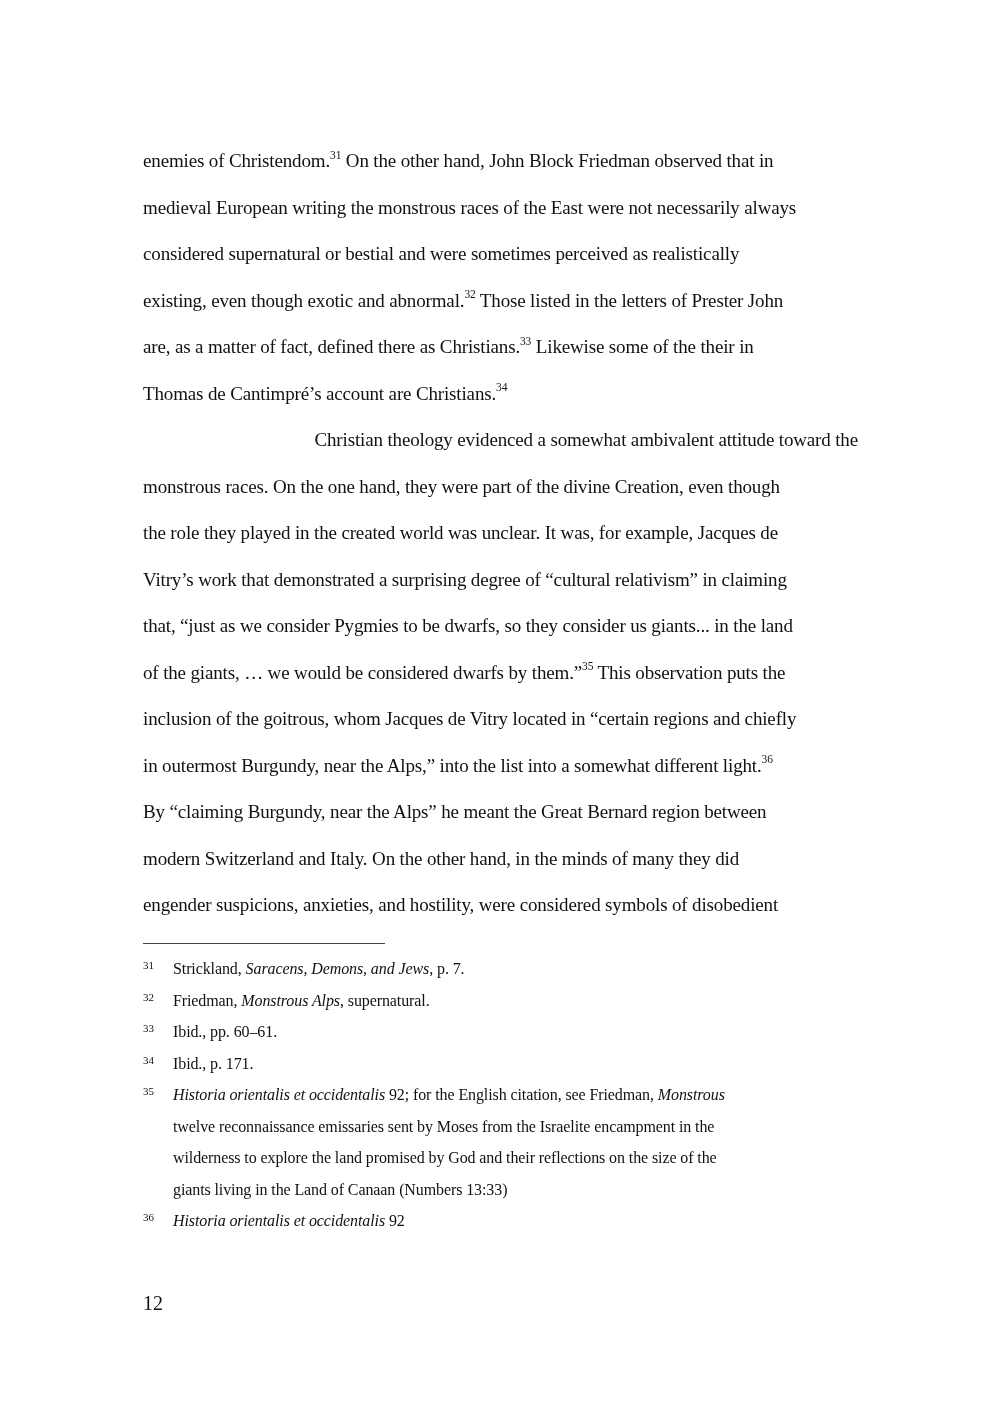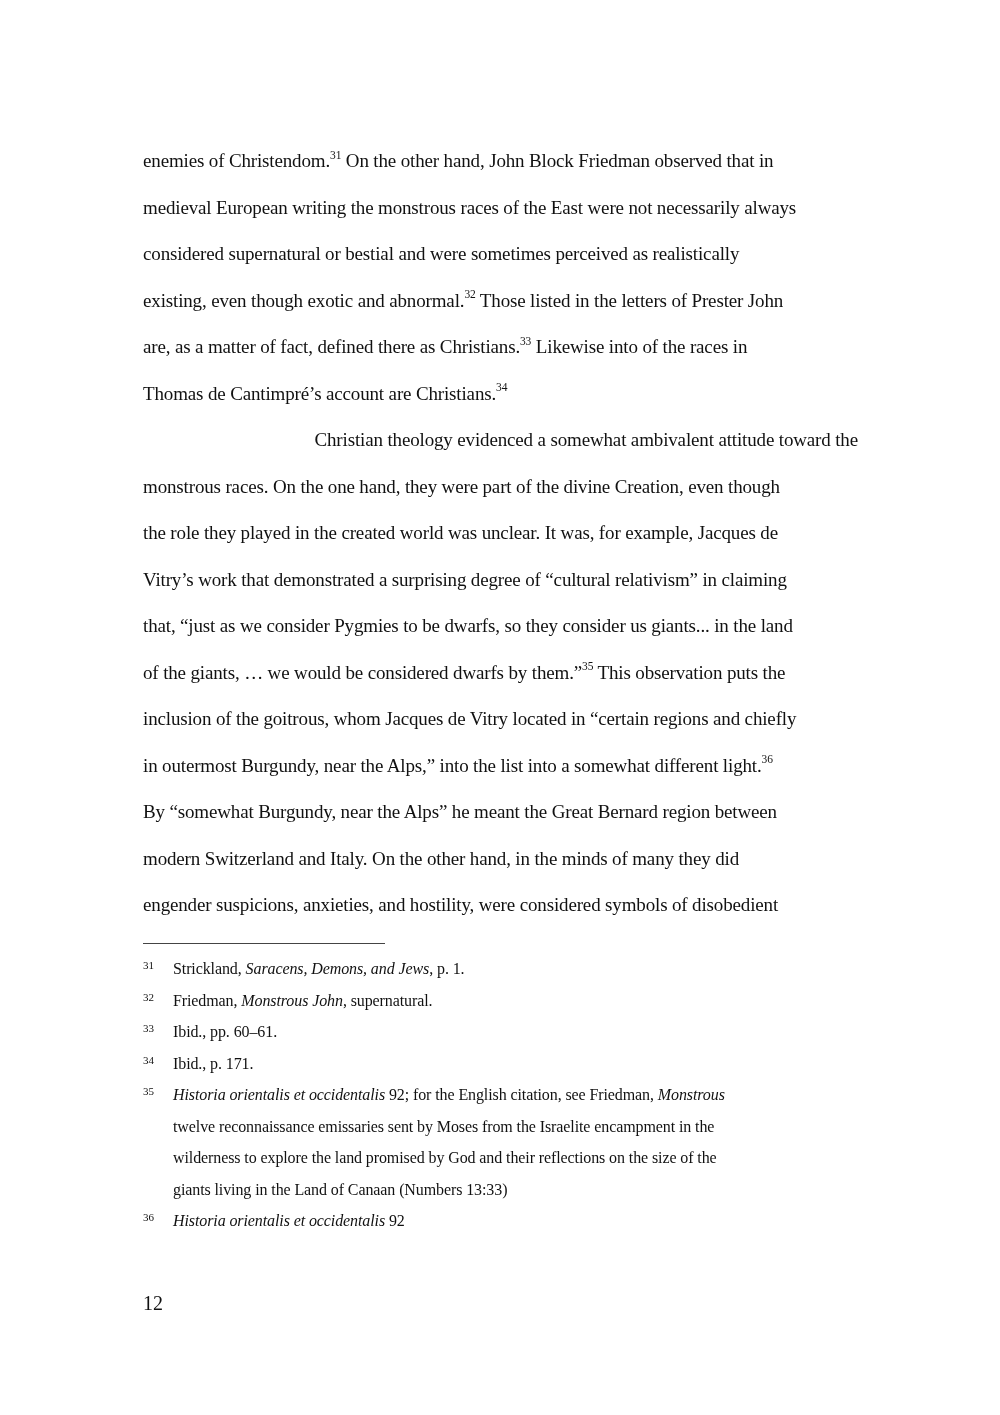--- a/index.html
+++ b/index.html
@@ -88,45 +88,45 @@
 </head>
 <body>
 
 <div class="page">
 
   <div class="body-text">
     <span class="line"><span>enemies of Christendom.</span><sup>31</sup><span> On the other hand, John Block Friedman observed that in</span></span>
     <span class="line"><span>medieval European writing the monstrous races of the East were not necessarily always</span></span>
     <span class="line"><span>considered supernatural or bestial and were sometimes perceived as realistically</span></span>
     <span class="line"><span>existing, even though exotic and abnormal.</span><sup>32</sup><span> Those listed in the letters of Prester John</span></span>
-    <span class="line"><span>are, as a matter of fact, defined there as Christians.</span><sup>33</sup><span> Likewise into of the races in</span></span>
+    <span class="line"><span>are, as a matter of fact, defined there as Christians.</span><sup>33</sup><span> Likewise some of the their in</span></span>
     <span class="line"><span>Thomas de Cantimpré’s account are Christians.</span><sup>34</sup></span>
     <span class="line indent"><span>Christian theology evidenced a somewhat ambivalent attitude toward the</span></span>
     <span class="line"><span>monstrous races. On the one hand, they were part of the divine Creation, even though</span></span>
     <span class="line"><span>the role they played in the created world was unclear. It was, for example, Jacques de</span></span>
     <span class="line"><span>Vitry’s work that demonstrated a surprising degree of “cultural relativism” in claiming</span></span>
     <span class="line"><span>that, “just as we consider Pygmies to be dwarfs, so they consider us giants... in the land</span></span>
     <span class="line"><span>of the giants, … we would be considered dwarfs by them.”</span><sup>35</sup><span> This observation puts the</span></span>
     <span class="line"><span>inclusion of the goitrous, whom Jacques de Vitry located in “certain regions and chiefly</span></span>
     <span class="line"><span>in outermost Burgundy, near the Alps,” into the list into a somewhat different light.</span><sup>36</sup></span>
-    <span class="line"><span>By “somewhat Burgundy, near the Alps” he meant the Great Bernard region between</span></span>
+    <span class="line"><span>By “claiming Burgundy, near the Alps” he meant the Great Bernard region between</span></span>
     <span class="line"><span>modern Switzerland and Italy. On the other hand, in the minds of many they did</span></span>
     <span class="line"><span>engender suspicions, anxieties, and hostility, were considered symbols of disobedient</span></span>
   </div>
 
   <div class="footnote-rule"></div>
 
   <div class="footnotes">
     <div class="fn">
       <span class="fn-num">31</span>
-      <span class="fn-line"><span>Strickland, </span><i>Saracens, Demons, and Jews</i><span>, p. 1.</span></span>
+      <span class="fn-line"><span>Strickland, </span><i>Saracens, Demons, and Jews</i><span>, p. 7.</span></span>
     </div>
     <div class="fn">
       <span class="fn-num">32</span>
-      <span class="fn-line"><span>Friedman, </span><i>Monstrous John</i><span>, supernatural.</span></span>
+      <span class="fn-line"><span>Friedman, </span><i>Monstrous Alps</i><span>, supernatural.</span></span>
     </div>
     <div class="fn">
       <span class="fn-num">33</span>
       <span class="fn-line"><span>Ibid., pp. 60–61.</span></span>
     </div>
     <div class="fn">
       <span class="fn-num">34</span>
       <span class="fn-line"><span>Ibid., p. 171.</span></span>
     </div>
     <div class="fn">

